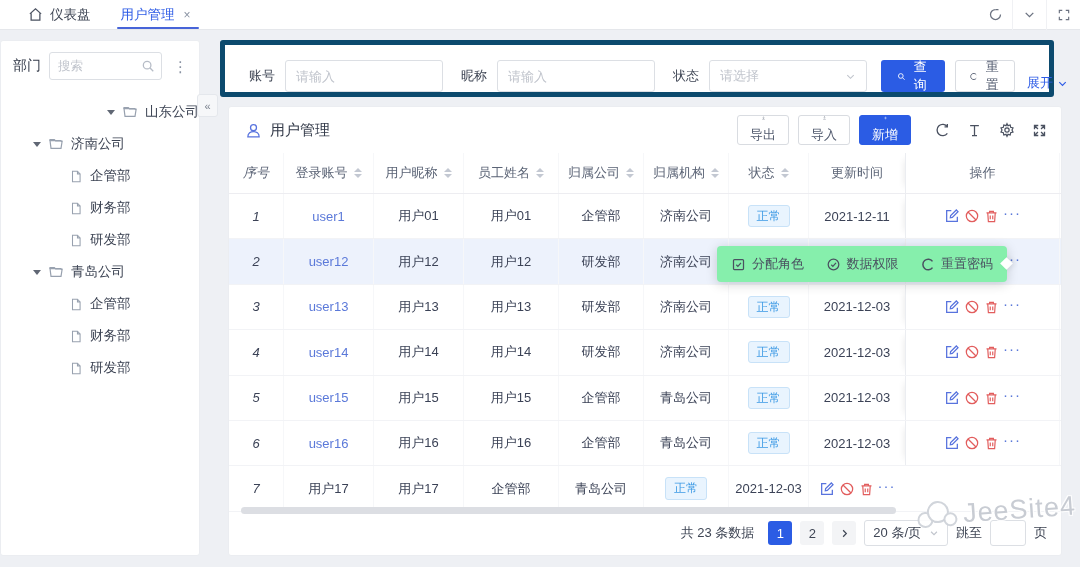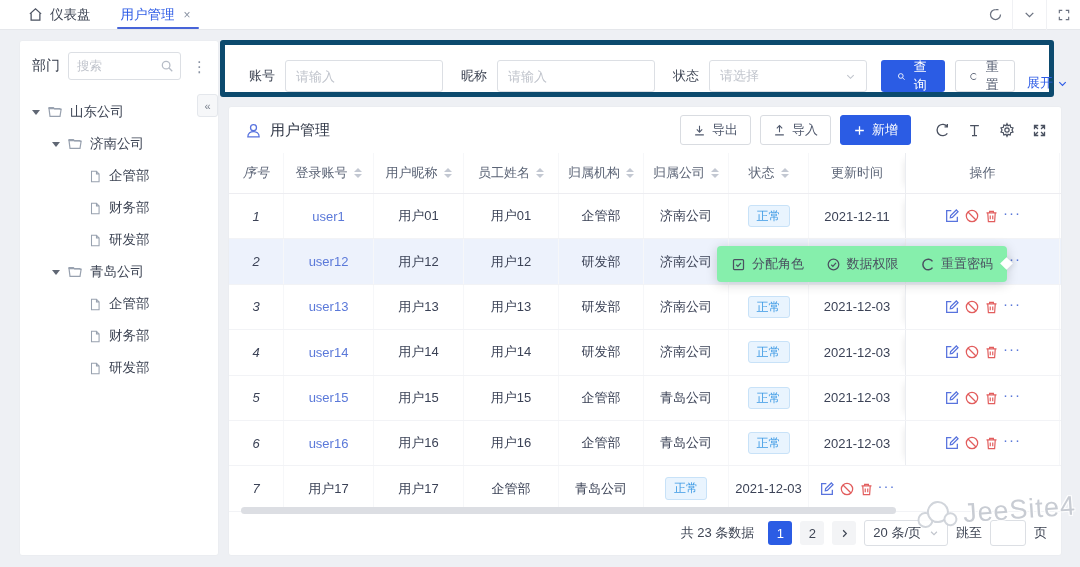--- a/index.html
+++ b/index.html
@@ -10,21 +10,21 @@
   .tabbar { position:absolute; left:0; top:0; width:1080px; height:30px; background:#fff; border-bottom:1px solid #e5e7eb; display:flex; align-items:center; padding-left:28px; }
   .tab-home { display:flex; align-items:center; gap:7px; color:#3e4554; font-size:13.5px; cursor:pointer; }
   .tab { display:flex; align-items:center; gap:7px; margin-left:30px; height:29px; position:relative; color:#2e5ce6; font-size:13.5px; cursor:pointer; }
   .tab .underline { position:absolute; left:-4px; right:-8px; bottom:0; height:2px; background:#4764d8; border-radius:1px; }
   .tab .close { color:#8a93a3; font-size:12px; margin-left:2px; }
   .tab-actions { margin-left:auto; display:flex; align-items:center; height:30px; }
   .tab-actions .ticon { width:34px; height:30px; display:flex; align-items:center; justify-content:center; color:#6b7280; border-left:1px solid #f0f1f4; cursor:pointer; }
   .tab-actions .ticon:first-child { border-left:none; }
 
   
-  .sidebar { position:absolute; left:19px; top:40px; width:200px; height:516px; background:#fff; border:1px solid #ebedf1; border-radius:3px; }
+  .sidebar { position:absolute; left:0; top:40px; width:200px; height:516px; background:#fff; border:1px solid #ebedf1; border-radius:3px; }
   .side-head { display:flex; align-items:center; padding:11px 8px 6px 12px; gap:8px; }
   .side-title { font-size:14px; color:#333a49; }
   .side-search { position:relative; flex:1; }
   .side-search input { width:100%; height:28px; border:1px solid #dcdfe4; border-radius:3px; padding:0 24px 0 8px; font-size:12.5px; color:#333; outline:none; font-family:inherit; }
   .side-search input::placeholder { color:#c0c4cc; }
   .side-search svg { position:absolute; right:7px; top:7px; }
   .side-dots { color:#8a93a3; font-size:15px; letter-spacing:0; line-height:1; cursor:pointer; padding:2px 3px; }
   .tree { padding-top:10px; }
   .tree-node { display:flex; align-items:center; height:32px; cursor:pointer; color:#3c4353; font-size:13.5px; }
   .tree-node .caret { width:0; height:0; border-left:4.5px solid transparent; border-right:4.5px solid transparent; border-top:5.5px solid #606774; margin-right:7px; }
@@ -42,21 +42,21 @@
   .btn { height:32px; border-radius:3px; display:inline-flex; align-items:center; justify-content:center; gap:6px; font-size:13px; cursor:pointer; border:1px solid transparent; font-family:inherit; }
   .btn-primary { background:#2b5ce4; color:#fff; padding:0 15px; }
   .btn-plain { background:#fff; color:#515a6e; border-color:#d9dce1; padding:0 13px; }
   .link-expand { color:#2e5ce6; margin-left:12px; display:flex; align-items:center; gap:4px; cursor:pointer; white-space:nowrap; }
 
   
   .table-card { position:absolute; left:228px; top:106px; width:834px; height:450px; background:#fff; border:1px solid #ebedf1; border-radius:3px; }
   .panel-head { height:46px; display:flex; align-items:center; padding:0 14px 0 16px; }
   .panel-title { display:flex; align-items:center; gap:8px; font-size:15px; color:#333a49; }
   .panel-tools { margin-left:auto; display:flex; align-items:center; gap:9px; }
-  .tool-btn { height:30px; border:1px solid #d9dce1; background:#fff; border-radius:3px; color:#515a6e; display:inline-flex; align-items:center; gap:6px; padding:0 12px; font-size:13px; cursor:pointer; font-family:inherit; }
+  .tool-btn { height:30px; border:1px solid #d9dce1; background:#fff; border-radius:3px; color:#515a6e; display:inline-flex; align-items:center; gap:6px; padding:0 12px; font-size:13px; cursor:pointer; font-family:inherit;flex-direction:column; }
   .tool-btn.primary { background:#2b5ce4; border-color:#2b5ce4; color:#fff; }
   .icon-group { display:flex; align-items:center; gap:17px; margin-left:14px; color:#4a5160; }
   .icon-group .gi { cursor:pointer; display:flex; }
 
   .t-head { display:flex; height:41px; align-items:center; border-bottom:1px solid #ededf1; color:#5a6375; }
   .t-row { display:flex; height:45.4px; align-items:center; border-bottom:1px solid #f2f3f6; }
   .t-row.active { background:#edf2fc; }
   .cell { display:flex; align-items:center; justify-content:center; height:100%; border-right:1px solid #f6f7f9; gap:4px; }
   .cell:nth-child(1){ width:55px;font-style:italic; }
   .cell:nth-child(2){ width:90px; }
@@ -148,21 +148,21 @@
     <div class="side-search">
       <input placeholder="搜索" style="">
       <svg width="14" height="14" viewBox="0 0 24 24" fill="none" stroke="#b6bcc6" stroke-width="2.2">
           <circle cx="10.5" cy="10.5" r="6.5"></circle>
           <path d="M15.5 15.5 L21 21"></path>
         </svg>
     </div>
     <span class="side-dots">⋮</span>
   </div>
   <div class="tree" id="tree">
-      <div class="tree-node" style="padding-left: 12px;">
+      <div class="tree-node" style="padding-left: 12px; justify-content: flex-end;">
         <div class="caret"></div>
         <div class="nicon">
           <svg width="16" height="16" viewBox="0 0 24 24" fill="none" stroke="#98a1af" stroke-width="1.8">
             <path d="M3 7 V5.5 H9.5 L11.5 7.5 H21 V9"></path>
             <path d="M3 7 H19 L21 9 L19.5 18.5 H4.5 L3 7 Z"></path>
           </svg>
         </div>
         <div>山东公司</div>
       </div>
       <div class="tree-node" style="padding-left: 32px;">
@@ -361,28 +361,28 @@
         </div>
       </div>
       <div class="cell">
         <div>员工姓名</div>
         <div class="sorter">
           <i class="up"></i>
           <i class="dn"></i>
         </div>
       </div>
       <div class="cell">
-        <div>归属机构</div>
+        <div>归属公司</div>
         <div class="sorter">
           <i class="up"></i>
           <i class="dn"></i>
         </div>
       </div>
       <div class="cell">
-        <div>归属公司</div>
+        <div>归属机构</div>
         <div class="sorter">
           <i class="up"></i>
           <i class="dn"></i>
         </div>
       </div>
       <div class="cell">
         <div>状态</div>
         <div class="sorter">
           <i class="up"></i>
           <i class="dn"></i>

